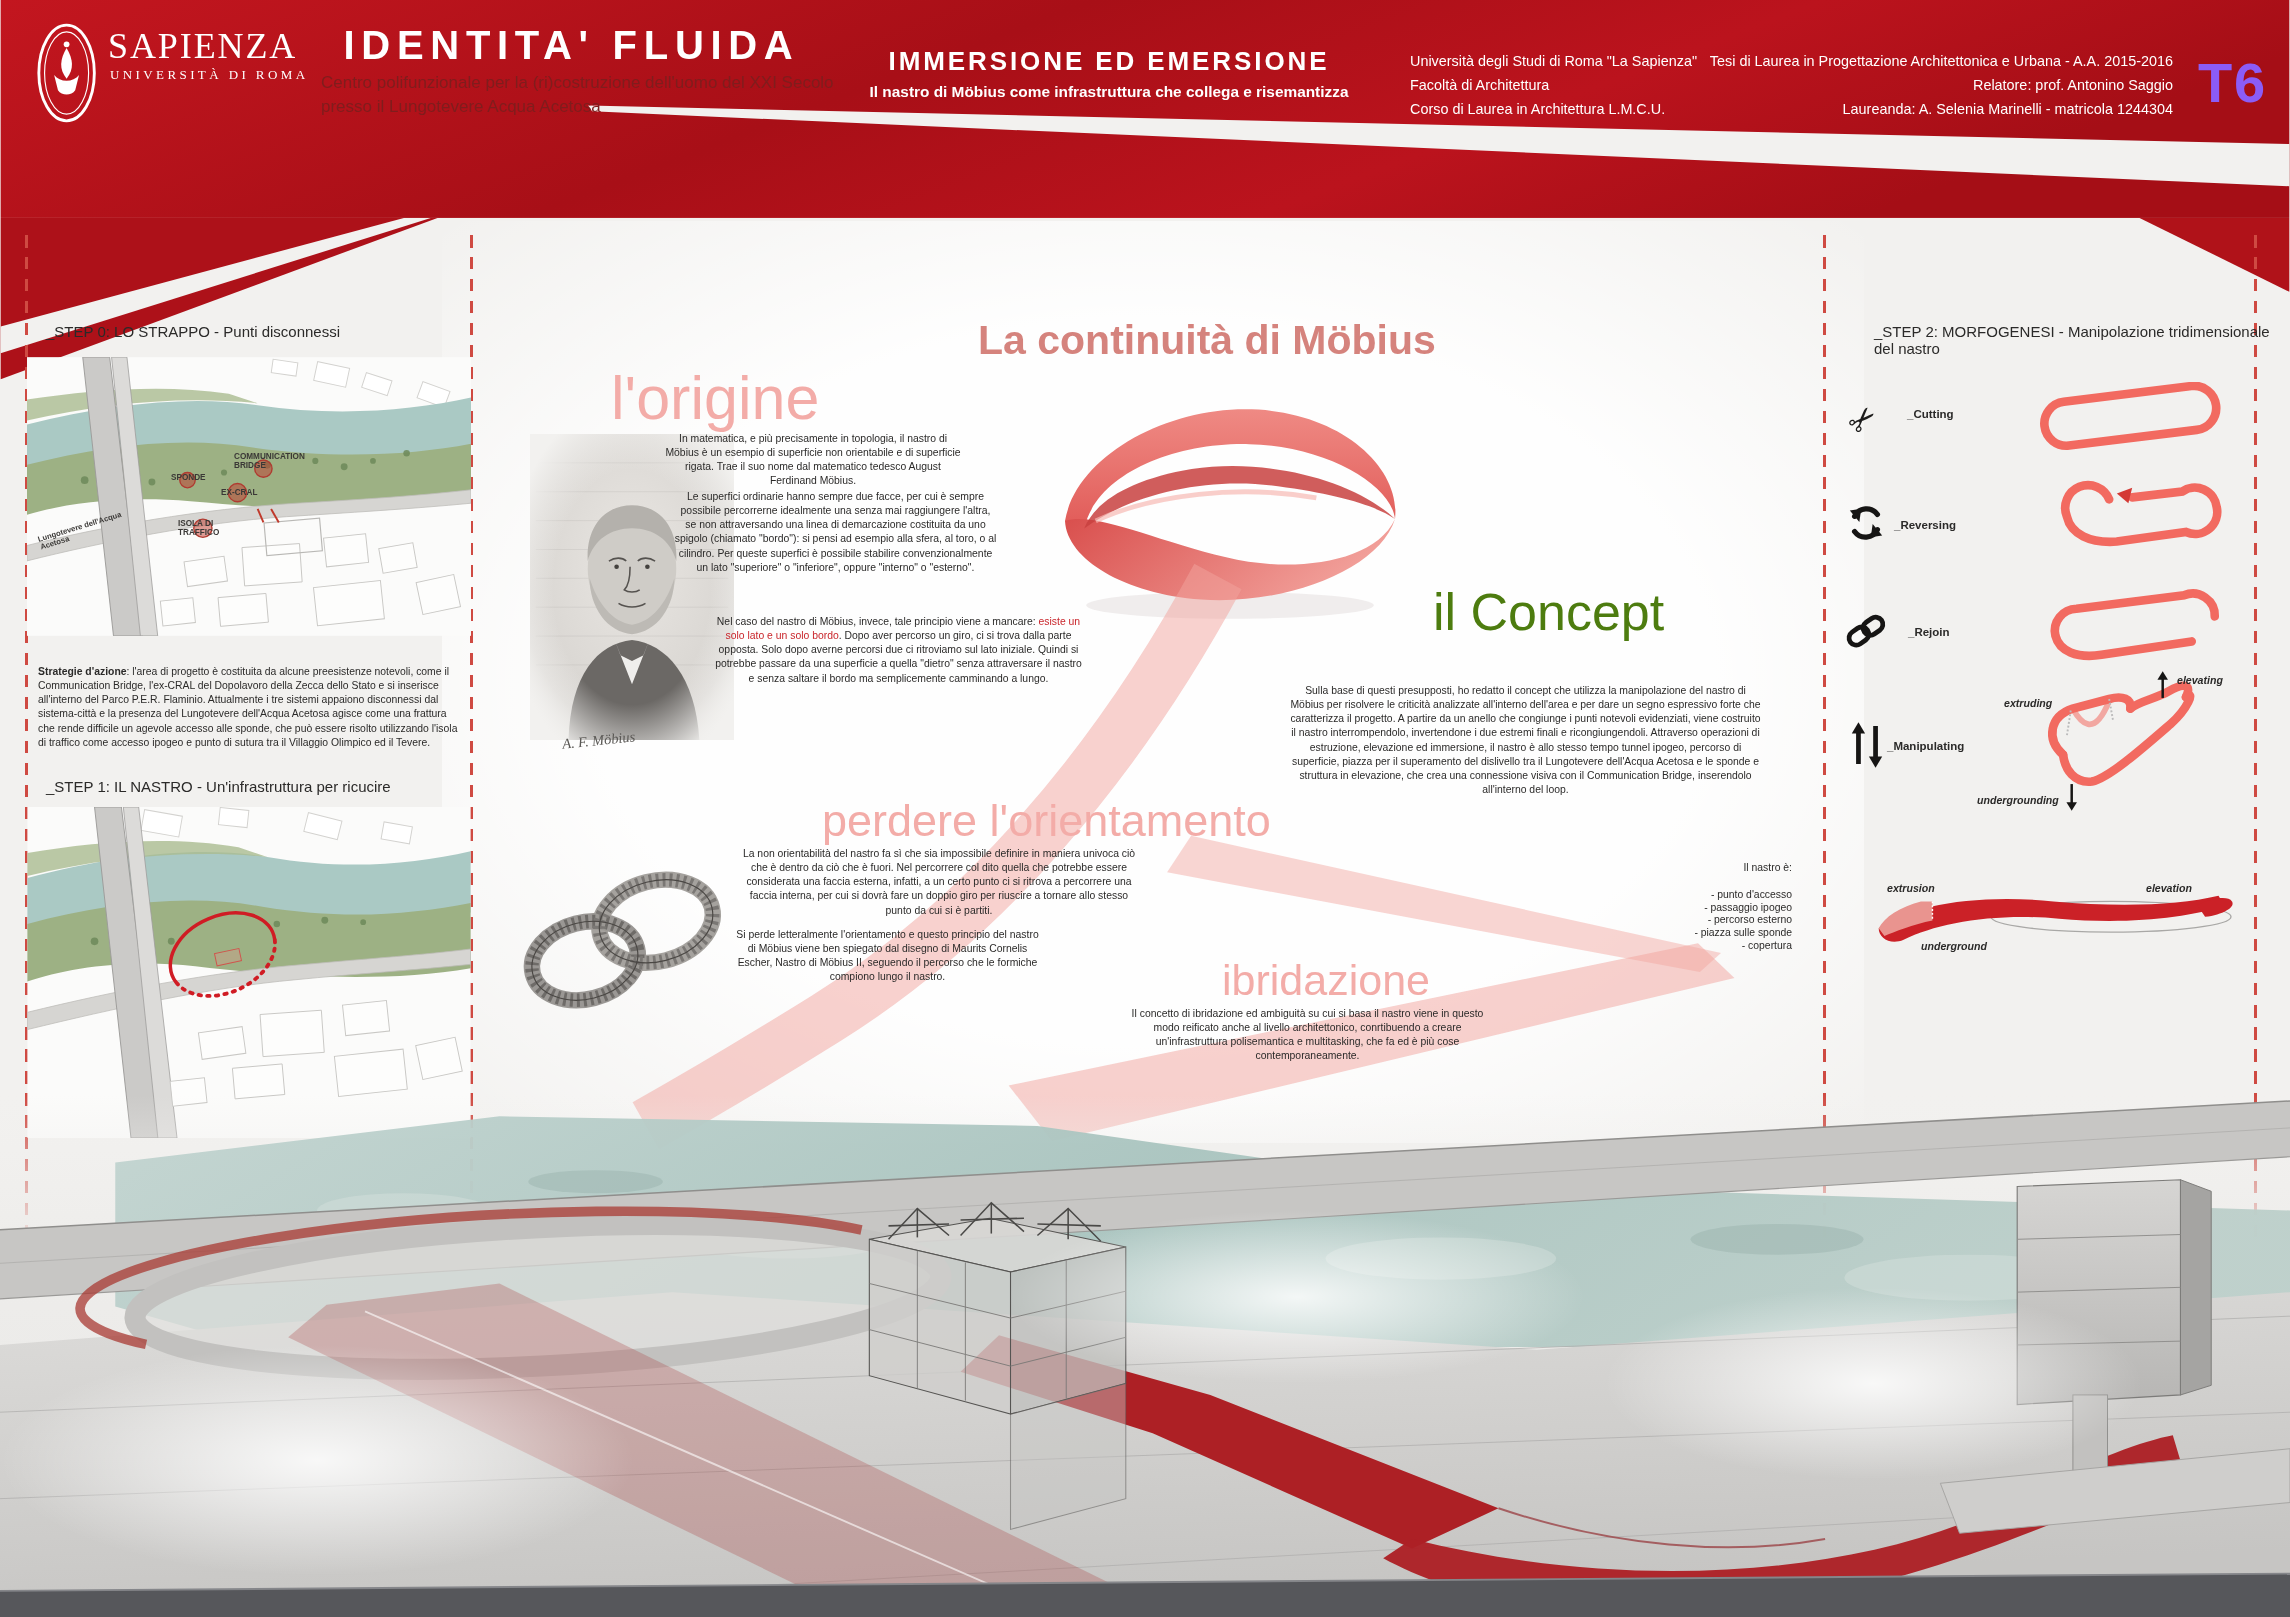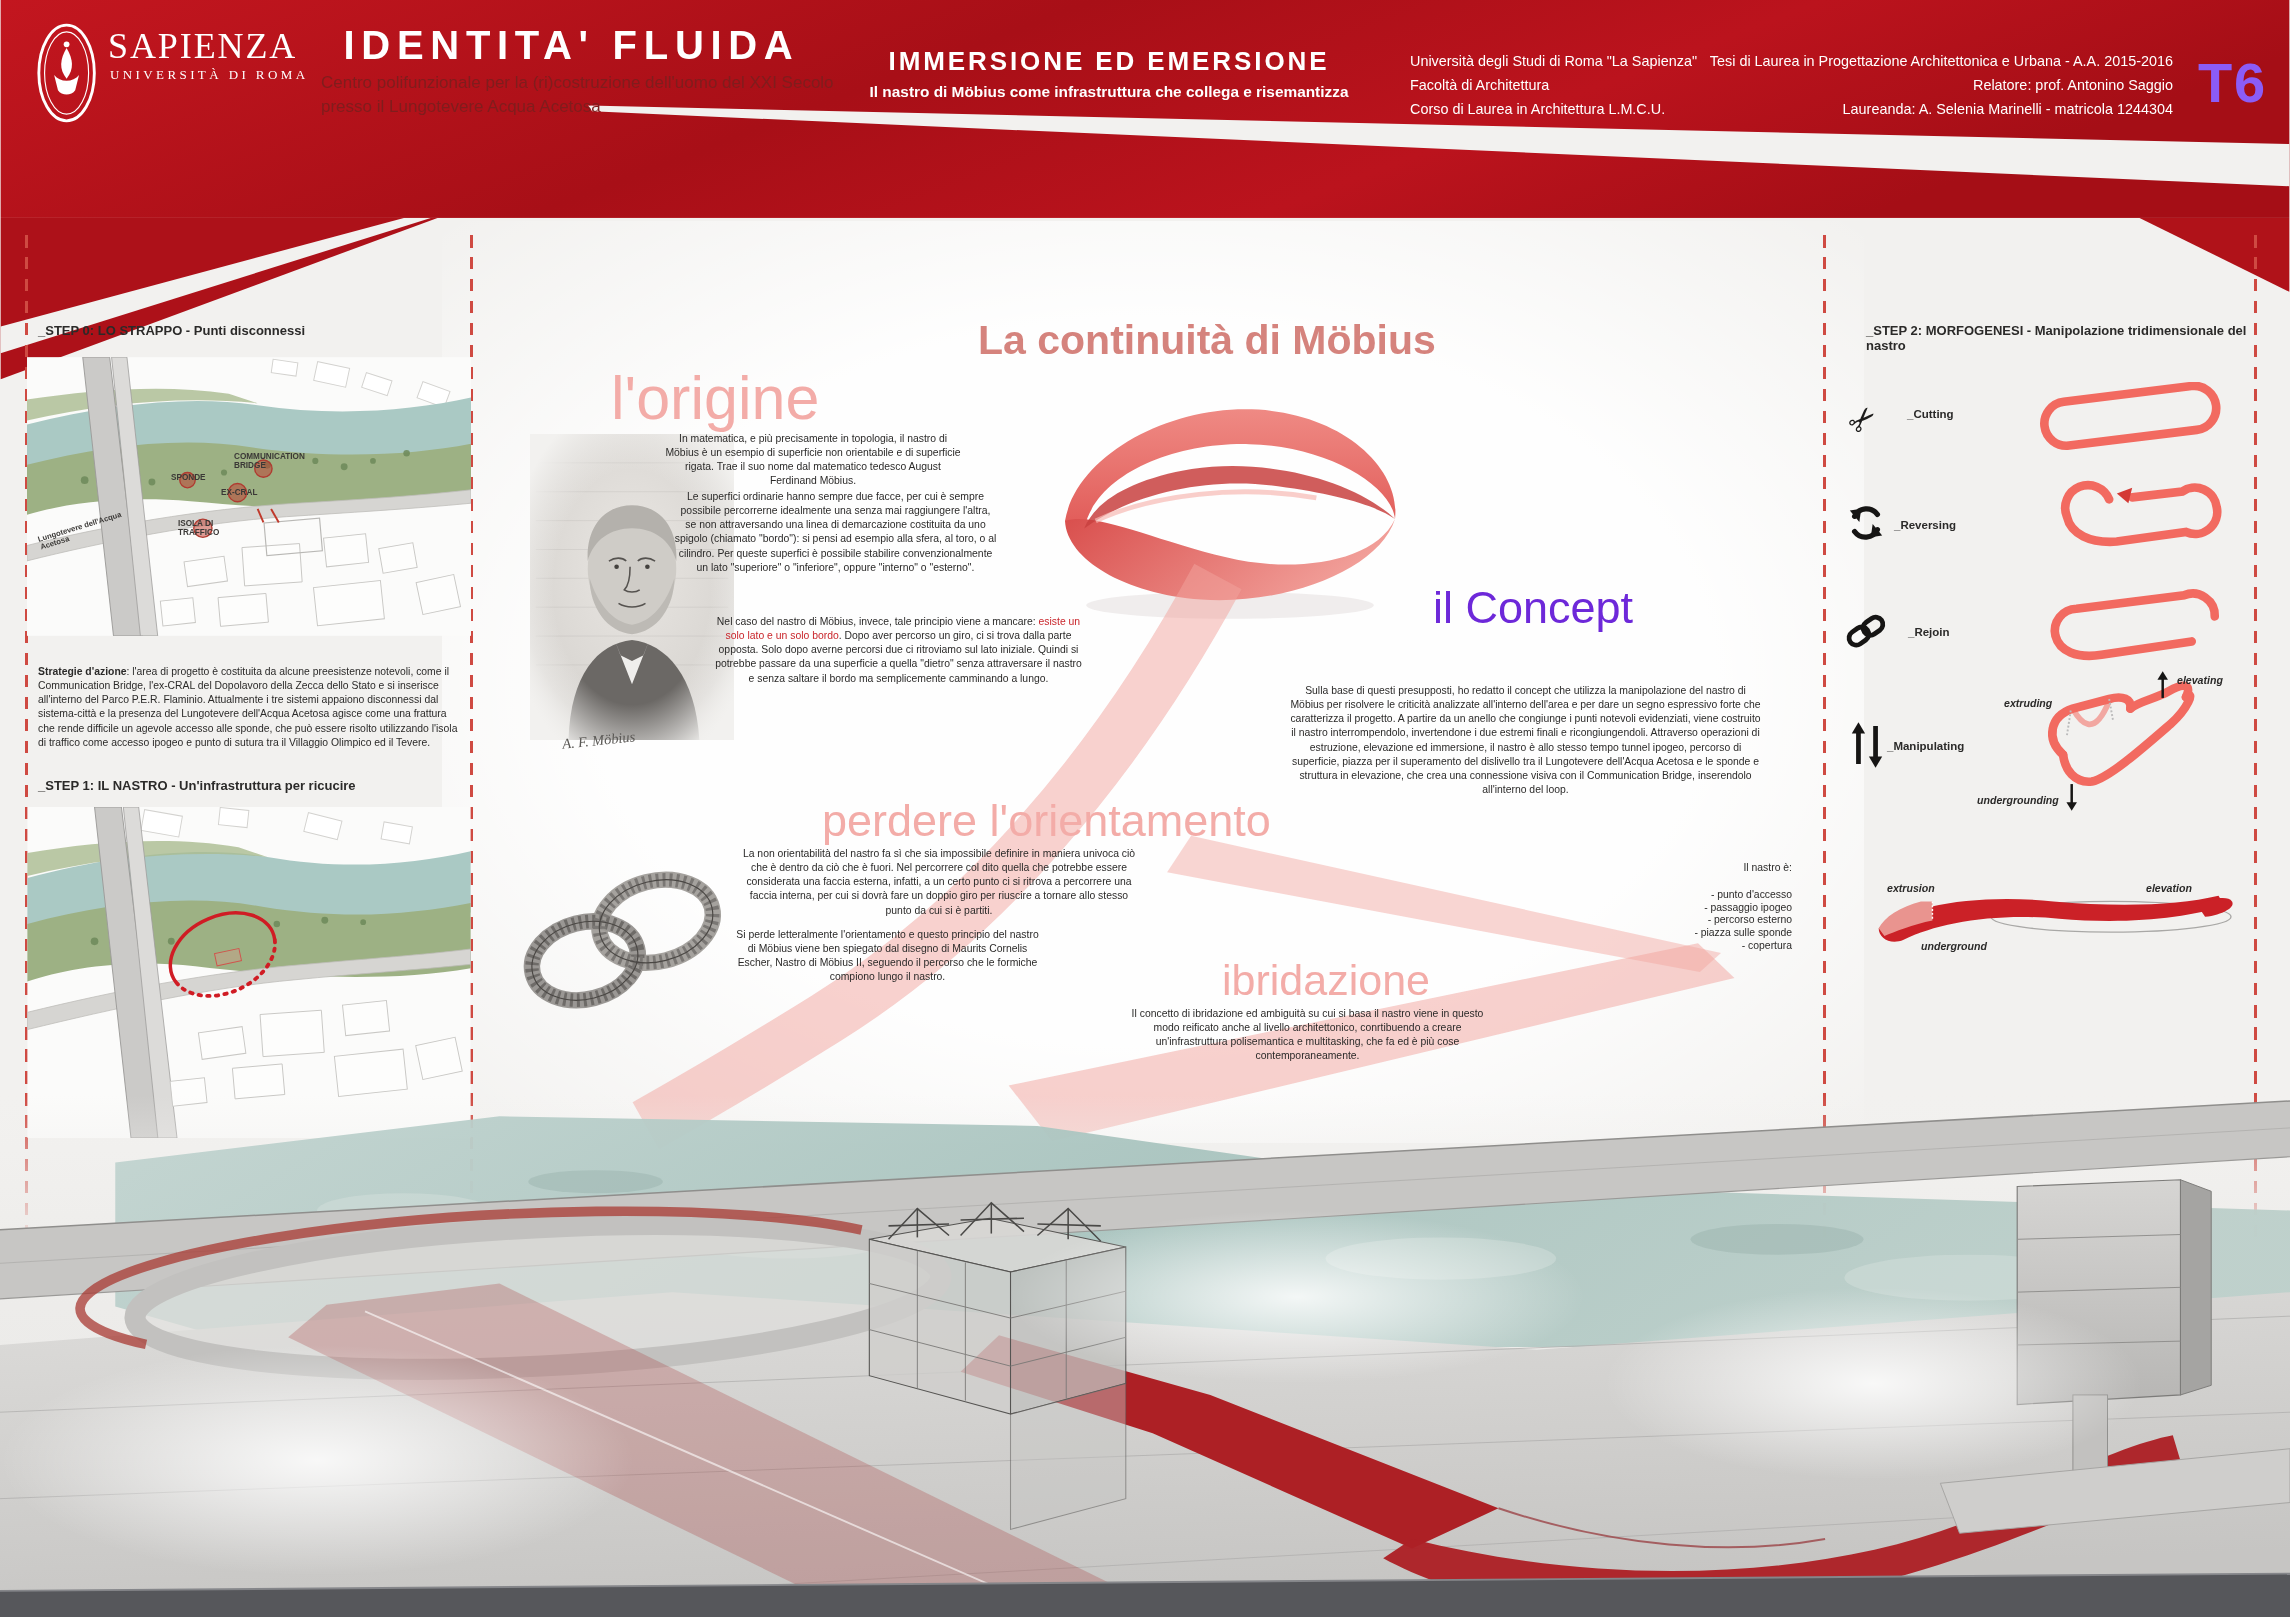--- a/index.html
+++ b/index.html
@@ -10,21 +10,21 @@
   #header-band{left:0;top:0;width:2290px;height:384px;pointer-events:none;}
   .logo-name{font-family:"Liberation Serif",serif;color:#fff;font-size:36px;letter-spacing:1.9px;}
   .logo-sub{font-family:"Liberation Serif",serif;color:#fff;font-size:13px;letter-spacing:3.4px;}
   .main-title{color:#fff;font-weight:bold;font-size:40px;letter-spacing:6.7px;text-align:center;}
   .main-sub{color:#7f1d1d;font-size:17px;}
   .center-title{color:#fff;font-weight:bold;font-size:26px;letter-spacing:2.9px;text-align:center;}
   .center-sub{color:#fff;font-weight:bold;font-size:15.4px;text-align:center;}
   .hdr-small{color:#fff;font-size:14.4px;line-height:1.65;}
   .board-tag{color:#8b5cf6;font-weight:bold;font-size:56px;letter-spacing:1.9px;}
   
-  .step-title{font-weight:bold;font-size:13px;color:#2b2a29;}
+  .step-title{font-weight:normal;font-size:15px;color:#2b2a29;margin-left:8px;}
   .body-text{font-size:10.4px;line-height:1.36;color:#2b2a29;}
   .dashed-v{width:2.9px;background:repeating-linear-gradient(180deg,#cf4a42 0 12.5px,rgba(0,0,0,0) 12.5px 22px);}
   .pink-h{color:#f3aca8;font-weight:400;}
   .map-label{font-weight:bold;font-size:8.2px;color:#3a3836;line-height:1.1;}
   .op-label{font-weight:bold;font-size:11.5px;color:#2b2a29;}
   .diag-label{font-weight:bold;font-size:10.6px;color:#2b2a29;font-style:italic;}
   .highlight-red{color:#c9252b;}
   .white-glow{background:radial-gradient(ellipse at center,rgba(255,255,255,0.95) 55%,rgba(255,255,255,0) 100%);}
   .sig{font-family:"Liberation Serif",serif;font-style:italic;font-size:14.4px;color:#5a5855;transform:rotate(-6deg);}
   .nastro-list{font-size:10.4px;line-height:1.22;text-align:right;}
@@ -279,21 +279,21 @@
       <ellipse cx="78" cy="118" rx="56" ry="40" fill="none" stroke="#6e6b68" stroke-width="14" stroke-dasharray="3,4"></ellipse>
       <ellipse cx="160" cy="96" rx="60" ry="42" fill="none" stroke="#7a7774" stroke-width="14" stroke-dasharray="3,4"></ellipse>
       <ellipse cx="78" cy="118" rx="56" ry="40" fill="none" stroke="#4a4744" stroke-width="1.2"></ellipse>
       <ellipse cx="160" cy="96" rx="60" ry="42" fill="none" stroke="#4a4744" stroke-width="1.2"></ellipse>
     </g>
   </svg>
 
   <div class="abs body-text" style="left:742px;top:847px;width:394px;text-align:center">La non orientabilità del nastro fa sì che sia impossibile definire in maniera univoca ciò che è dentro da ciò che è fuori. Nel percorrere col dito quella che potrebbe essere considerata una faccia esterna, infatti, a un certo punto ci si ritrova a percorrere una faccia interna, per cui si dovrà fare un doppio giro per riuscire a tornare allo stesso punto da cui si è partiti.</div>
   <div class="abs body-text" style="left:734px;top:928px;width:307px;text-align:center">Si perde letteralmente l'orientamento e questo principio del nastro di Möbius viene ben spiegato dal disegno di Maurits Cornelis Escher,  Nastro di Möbius II, seguendo il percorso che le formiche compiono lungo il nastro.</div>
 
-  <div class="abs" style="left:1433px;top:582px;font-size:45px;color:#6d28d9">il Concept</div>
+  <div class="abs" style="left:1433px;top:582px;font-size:52px;color:#4d7c0f">il Concept</div>
   <div class="abs body-text" style="left:1289px;top:684px;width:473px;text-align:center">Sulla base di questi presupposti, ho redatto il concept che utilizza la manipolazione del nastro di Möbius per risolvere le criticità analizzate all'interno dell'area e per dare un segno espressivo forte che caratterizza il progetto. A partire da un anello che congiunge i punti notevoli evidenziati, viene costruito il nastro interrompendolo, invertendone i due estremi finali e ricongiungendoli. Attraverso operazioni di estruzione, elevazione ed immersione, il nastro è allo stesso tempo tunnel ipogeo, percorso di superficie, piazza per il superamento del dislivello tra il Lungotevere dell'Acqua Acetosa e  le sponde e struttura in elevazione, che crea una connessione visiva con il Communication Bridge, inserendolo all'interno del loop.</div>
 
   <div class="abs body-text" style="left:1595px;top:861px;width:197px;text-align:right">Il nastro è:</div>
   <div class="abs nastro-list" style="left:1595px;top:889px;width:197px">
     <div>- punto d'accesso</div>
     <div>- passaggio ipogeo</div>
     <div>- percorso esterno</div>
     <div>- piazza sulle sponde</div>
     <div>- copertura</div>
   </div>

